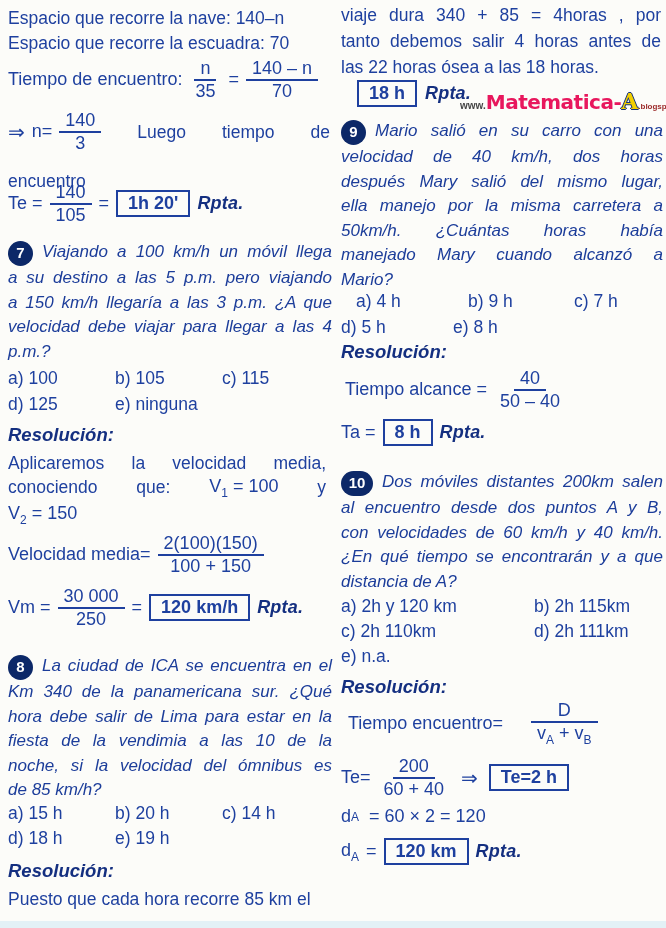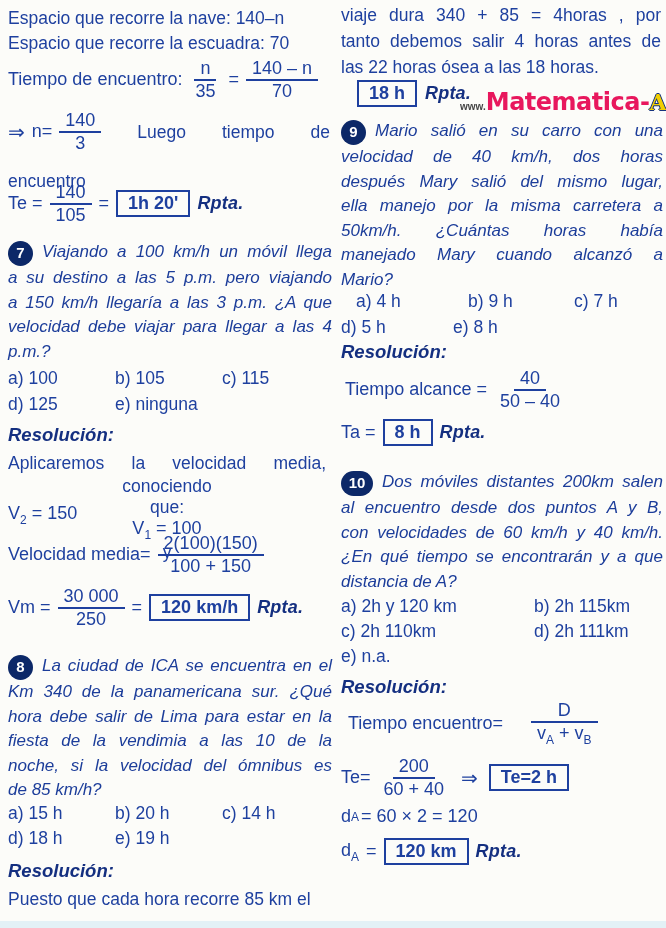--- a/index.html
+++ b/index.html
@@ -29,21 +29,21 @@
   .fill{flex:1;text-align:justify;text-align-last:justify;}
   .opts{display:grid;font-size:17.5px;line-height:24px;}
   .opts-3l{grid-template-columns:107px 107px 1fr;}
   .opts-3r{grid-template-columns:112px 106px 1fr;}
   .opts-2{grid-template-columns:193px 1fr;}
   .res-title{font-weight:bold;font-style:italic;font-size:18.5px;color:#142f80;}
   .spread{display:flex;justify-content:space-between;align-items:center;}
   sub.sb{font-size:12px;font-weight:inherit;}
   .wm{display:flex;align-items:baseline;}
   .wm-www{font-size:10px;color:#454545;font-weight:bold;}
-  .wm-brand{font-size:24px;font-weight:bold;color:#e8175d;font-family:"DejaVu Sans",sans-serif;letter-spacing:-.5px;}
+  .wm-brand{font-size:20px;font-weight:bold;color:#e8175d;font-family:"DejaVu Sans",sans-serif;letter-spacing:-.5px;}
   .wm-a{font-size:22px;font-weight:bold;color:#f2cf00;font-family:"DejaVu Serif",serif;
         text-shadow:-1px 0 #16337f,0 1px #16337f,1px 0 #16337f,0 -1px #16337f;}
   .wm-suffix{font-size:8px;color:#9c2b2b;font-weight:bold;}
   .scan-strip{position:absolute;left:0;top:921px;width:666px;height:7px;background:#d9ecf5;opacity:.7;}
 </style>
 </head>
 <body>
 
 <div class="blk line" style="left:8px;top:6px;width:324px;">Espacio que recorre la nave: 140–n</div>
 <div class="blk line" style="left:8px;top:31px;width:324px;">Espacio que recorre la escuadra: 70</div>
@@ -106,21 +106,21 @@
 </div>
 <div class="blk opts opts-3l" style="left:8px;top:392px;width:324px;">
   <span>d) 125</span>
   <span>e) ninguna</span>
 </div>
 
 <div class="blk res-title" style="left:8px;top:424px;">Resolución:</div>
 
 <div class="blk line jline" style="left:8px;top:451px;width:318px;">Aplicaremos la velocidad media,</div>
 
-<div class="blk spread" style="left:8px;top:476px;width:318px;font-size:17.5px;flex-direction:column;">
+<div class="blk spread" style="left:8px;top:476px;width:318px;font-size:17.5px;">
   <span>conociendo</span>
   <span>que:</span>
   <span style="font-size:18px;">
     <span>V</span><sub class="sb">1</sub>
     <span>= 100</span>
   </span>
   <span>y</span>
 </div>
 
 <div class="blk line" style="left:8px;top:501px;font-size:18px;">
@@ -268,21 +268,21 @@
     <span class="fnum">200</span>
     <span class="fden">60 + 40</span>
   </span>
   <span style="font-size:20px;margin:0 4px;">⇒</span>
   <span class="ansbox">Te=2 h</span>
 </div>
 
 <div class="blk mrow" style="left:341px;top:806px;font-size:18px;gap:0;">
   <span>d</span>
     <sub class="sb">A</sub>
-  <span style="margin-left:2px;">= 60 × 2 = 120</span>
+  <span style="margin-left:10px;">= 60 × 2 = 120</span>
 </div>
 
 <div class="blk mrow" style="left:341px;top:838px;">
   <span style="font-size:18px;"><span>d</span><sub class="sb">A</sub></span>
   <span>=</span>
   <span class="ansbox">120 km</span>
   <span class="rpta">Rpta.</span>
 </div>
 
 <div class="scan-strip"></div>

